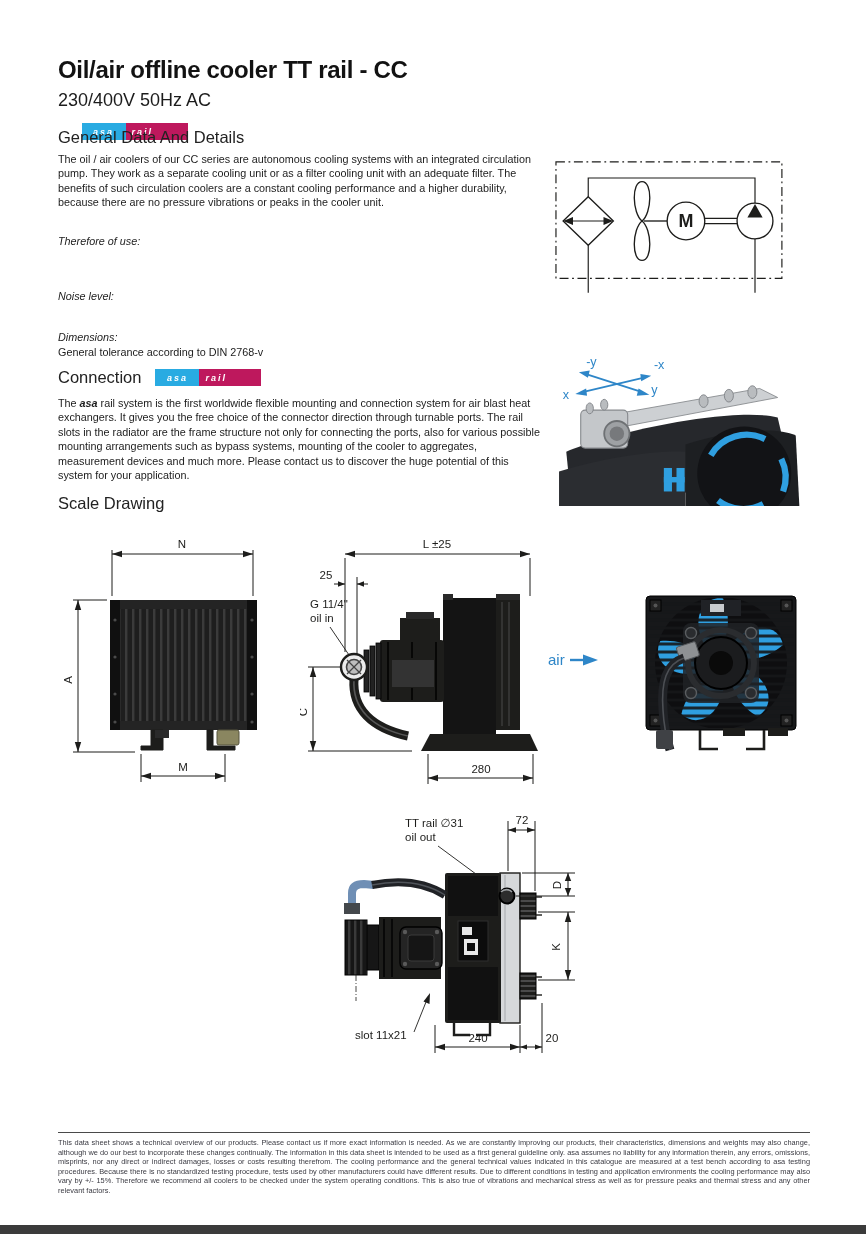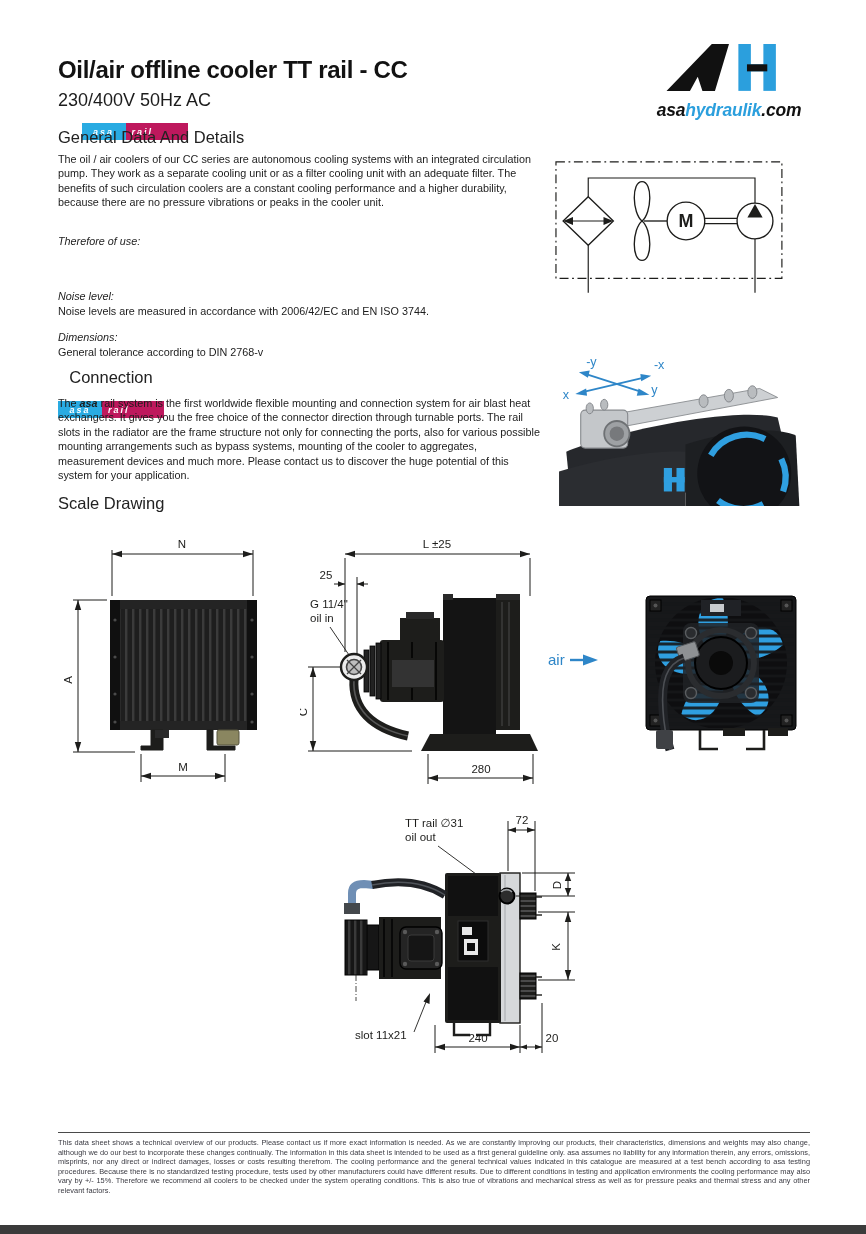--- a/index.html
+++ b/index.html
@@ -48,38 +48,27 @@
   <h1 class="abs title">Oil/air offline cooler TT rail - CC</h1>
 
   <div class="abs subtitle-row">
     <span class="subtitle">230/400V 50Hz AC</span>
     <span class="asarail">
       <span class="b-asa">asa</span>
       <span class="b-rail">rail</span>
     </span>
   </div>
 
-  <div class="abs logo">
-    <svg width="126" height="50" viewBox="0 0 160 64">
-      <polygon points="0,60 58,0 80,0 62,60 46,60 40,42 30,60" fill="#111"></polygon>
-      <rect x="92" y="0" width="16" height="60" fill="#2b9fdd"></rect>
-      <rect x="124" y="0" width="16" height="60" fill="#2b9fdd"></rect>
-      <rect x="106" y="26" width="20" height="9" fill="#2b9fdd"></rect>
-      <rect x="103" y="26" width="26" height="9" fill="#111"></rect>
-    </svg>
-    <div class="logo-text"><span>asa</span><span class="blue">hydraulik</span><span>.com</span></div>
-  </div>
 
   <h2 class="abs sec" style="left:58px; top:128px;text-align:center;">General Data And Details</h2>
   <p class="abs body-p" style="left:58px; top:152px;">The oil / air coolers of our CC series are autonomous cooling systems with an integrated circulation pump. They work as a separate cooling unit or as a filter cooling unit with an adequate filter. The benefits of such circulation coolers are a constant cooling performance and a higher durability, because there are no pressure vibrations or peaks in the cooler unit.</p>
 
   <div class="abs sub-label" style="left:58px; top:235px;">Therefore of use:</div>
 
   <div class="abs sub-label" style="left:58px; top:290px;">Noise level:</div>
-  <p class="abs body-p" style="left:58px; top:304px;">Noise levels are measured in accordance with 2006/42/EC and EN ISO 3744.</p>
 
   <div class="abs sub-label" style="left:58px; top:331px;">Dimensions:</div>
   <p class="abs body-p" style="left:58px; top:345px;">General tolerance according to DIN 2768-v</p>
 
   <svg class="abs" style="left:547px; top:148px;" width="260" height="146" viewBox="0 0 290 160">
     <rect x="10" y="14" width="252" height="130" fill="none" stroke="#1d1d1b" stroke-width="1.3" stroke-dasharray="10 4 2 4"></rect>
     <path d="M46,53 L46,32 L232,32 L232,60" fill="none" stroke="#1d1d1b" stroke-width="1.3"></path>
     <line x1="46" y1="107" x2="46" y2="160" stroke="#1d1d1b" stroke-width="1.3"></line>
     <line x1="232" y1="100" x2="232" y2="160" stroke="#1d1d1b" stroke-width="1.3"></line>
 
@@ -142,21 +131,21 @@
       <ellipse cx="170" cy="72" rx="5" ry="7" fill="#b9bcbf" stroke="#808387"></ellipse>
 
       <rect x="34" y="82" width="52" height="42" rx="5" fill="#c4c7ca" stroke="#85888c" stroke-width="1.2"></rect>
       <circle cx="74" cy="108" r="14" fill="#9ea1a4" stroke="#6e7174" stroke-width="2"></circle>
       <circle cx="74" cy="108" r="8" fill="#77797c"></circle>
       <ellipse cx="44" cy="80" rx="4" ry="6" fill="#b9bcbf" stroke="#808387"></ellipse>
       <ellipse cx="60" cy="76" rx="4" ry="6" fill="#b9bcbf" stroke="#808387"></ellipse>
     </g>
   </svg>
 
-  <div class="abs conn-head-row" style="left:58px; top:368px;flex-direction:column;">
+  <div class="abs conn-head-row" style="left:58px; top:368px;">
     <h2 class="sec">Connection</h2>
     <span class="asarail">
       <span class="b-asa">asa</span>
       <span class="b-rail">rail</span>
     </span>
   </div>
   <p class="abs body-p" style="left:58px; top:396px;"><span>The </span><span class="conn-asa">asa</span><span> rail system is the first worldwide flexible mounting and connection system for air blast heat exchangers. It gives you the free choice of the connector direction through turnable ports. The rail slots in the radiator are the frame structure not only for connecting the ports, also for various possible mounting arrangements such as bypass systems, mounting of the cooler to aggregates, measurement devices and much more. Please contact us to discover the huge potential of this system for your application.</span></p>
 
   <h2 class="abs sec" style="left:58px; top:494px;">Scale Drawing</h2>
 

